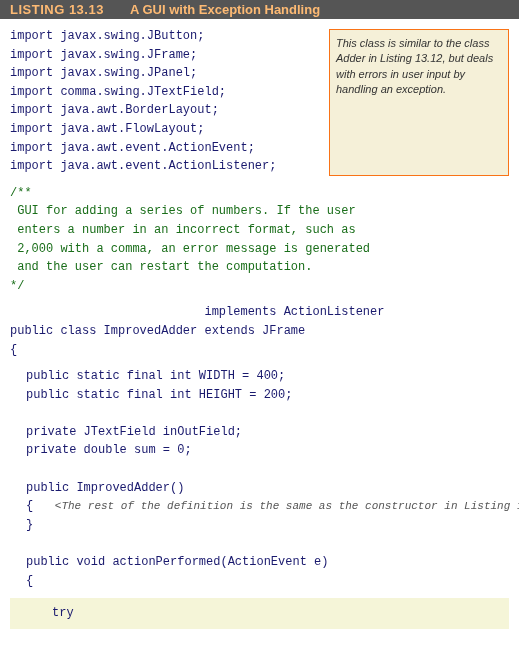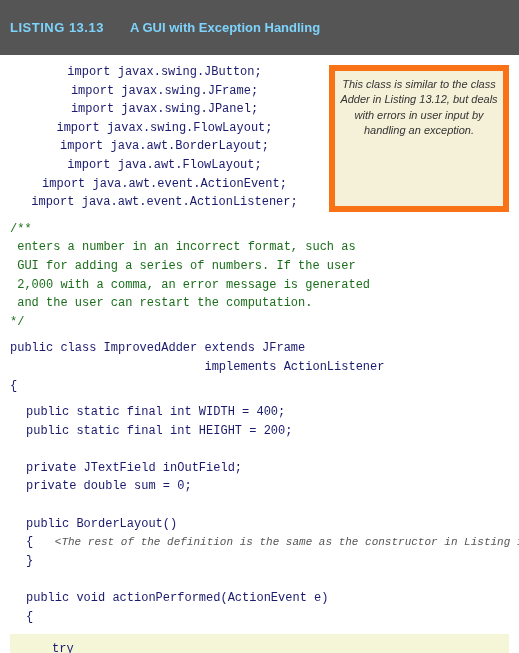--- a/index.html
+++ b/index.html
@@ -10,55 +10,54 @@
     body {
       width: 519px;
       height: 653px;
       font-family: Arial, sans-serif;
       font-size: 13px;
       background: #fff;
       overflow: hidden;
     }
     .header {
       background: #555;
-      color: #7dd3fc;
-      padding: 20px 10px;
+      color: #fdba74;
+      padding: 2px 10px;
       display: flex;
       align-items: center;
       gap: 10px;
     }
     .header-listing {
       font-weight: bold;
       font-size: 13px;
       letter-spacing: 0.5px;
     }
     .header-title {
       font-weight: bold;
       font-size: 13px;
       margin-left: 16px;
     }
     .top-section {
       display: flex;
       padding: 8px 10px 4px 10px;
       gap: 10px;
-      text-align: center;
     }
     .code-imports {
       flex: 1;
       font-family: 'Courier New', Courier, monospace;
       font-size: 12px;
       color: #1a1a6e;
       line-height: 1.55;
     }
     .side-note {
       width: 180px;
       min-width: 180px;
       background: #f5f0d8;
-      border: 6px solid #f97316;
-      padding: 6px 0;
+      border: 1px solid #f97316;
+      padding: 6px 6px;
       font-size: 11px;
       color: #333;
       font-style: italic;
       line-height: 1.4;
       margin-top: 2px;
     }
     .code-block {
       padding: 4px 10px 4px 10px;
       font-family: 'Courier New', Courier, monospace;
       font-size: 12px;
@@ -89,54 +88,54 @@
 <div class="header">
   <span class="header-listing">LISTING 13.13</span>
   <span class="header-title">A GUI with Exception Handling</span>
 </div>
 
 <div class="top-section">
   <div class="code-imports">
     <div class="code-line">import javax.swing.JButton;</div>
     <div class="code-line">import javax.swing.JFrame;</div>
     <div class="code-line">import javax.swing.JPanel;</div>
-    <div class="code-line">import javax.swing.FlowLayout;</div>
+    <div class="code-line">import comma.swing.JTextField;</div>
     <div class="code-line">import java.awt.BorderLayout;</div>
     <div class="code-line">import java.awt.FlowLayout;</div>
     <div class="code-line">import java.awt.event.ActionEvent;</div>
     <div class="code-line">import java.awt.event.ActionListener;</div>
   </div>
   <div class="side-note">
     <span>This class is similar to the class Adder in Listing 13.12, but deals with errors in user input by handling an exception.</span>
   </div>
 </div>
 
 <div class="code-block">
   <div class="code-line comment-block">/**</div>
+  <div class="code-line comment-block">&nbsp;GUI for adding a series of numbers. If the user</div>
   <div class="code-line comment-block">&nbsp;enters a number in an incorrect format, such as</div>
-  <div class="code-line comment-block">&nbsp;GUI for adding a series of numbers. If the user</div>
   <div class="code-line comment-block">&nbsp;2,000 with a comma, an error message is generated</div>
   <div class="code-line comment-block">&nbsp;and the user can restart the computation.</div>
   <div class="code-line comment-block">*/</div>
 </div>
 
 <div class="code-block">
+  <div class="code-line">&nbsp;&nbsp;&nbsp;&nbsp;&nbsp;&nbsp;&nbsp;&nbsp;&nbsp;&nbsp;&nbsp;&nbsp;&nbsp;&nbsp;&nbsp;&nbsp;&nbsp;&nbsp;&nbsp;&nbsp;&nbsp;&nbsp;&nbsp;&nbsp;&nbsp;&nbsp;&nbsp;implements ActionListener</div>
   <div class="code-line">public class ImprovedAdder extends JFrame</div>
-  <div class="code-line">&nbsp;&nbsp;&nbsp;&nbsp;&nbsp;&nbsp;&nbsp;&nbsp;&nbsp;&nbsp;&nbsp;&nbsp;&nbsp;&nbsp;&nbsp;&nbsp;&nbsp;&nbsp;&nbsp;&nbsp;&nbsp;&nbsp;&nbsp;&nbsp;&nbsp;&nbsp;&nbsp;implements ActionListener</div>
   <div class="code-line">{</div>
 </div>
 
 <div class="code-block">
   <div class="code-line indent1">public static final int WIDTH = 400;</div>
   <div class="code-line indent1">public static final int HEIGHT = 200;</div>
   <div class="code-line">&nbsp;</div>
   <div class="code-line indent1">private JTextField inOutField;</div>
   <div class="code-line indent1">private double sum = 0;</div>
   <div class="code-line">&nbsp;</div>
-  <div class="code-line indent1">public BorderLayout()</div>
+  <div class="code-line indent1">public ImprovedAdder()</div>
   <div class="code-line indent1">{&nbsp;&nbsp;&nbsp;<span style="font-style:italic; font-size:11px; color:#555;">&lt;The rest of the definition is the same as the constructor in Listing 13.12 .&gt;</span></div>
   <div class="code-line indent1">}</div>
   <div class="code-line">&nbsp;</div>
   <div class="code-line indent1">public void actionPerformed(ActionEvent e)</div>
   <div class="code-line indent1">{</div>
 </div>
 
 <div class="highlighted-section">
   <div class="code-line indent2">try</div>
 

